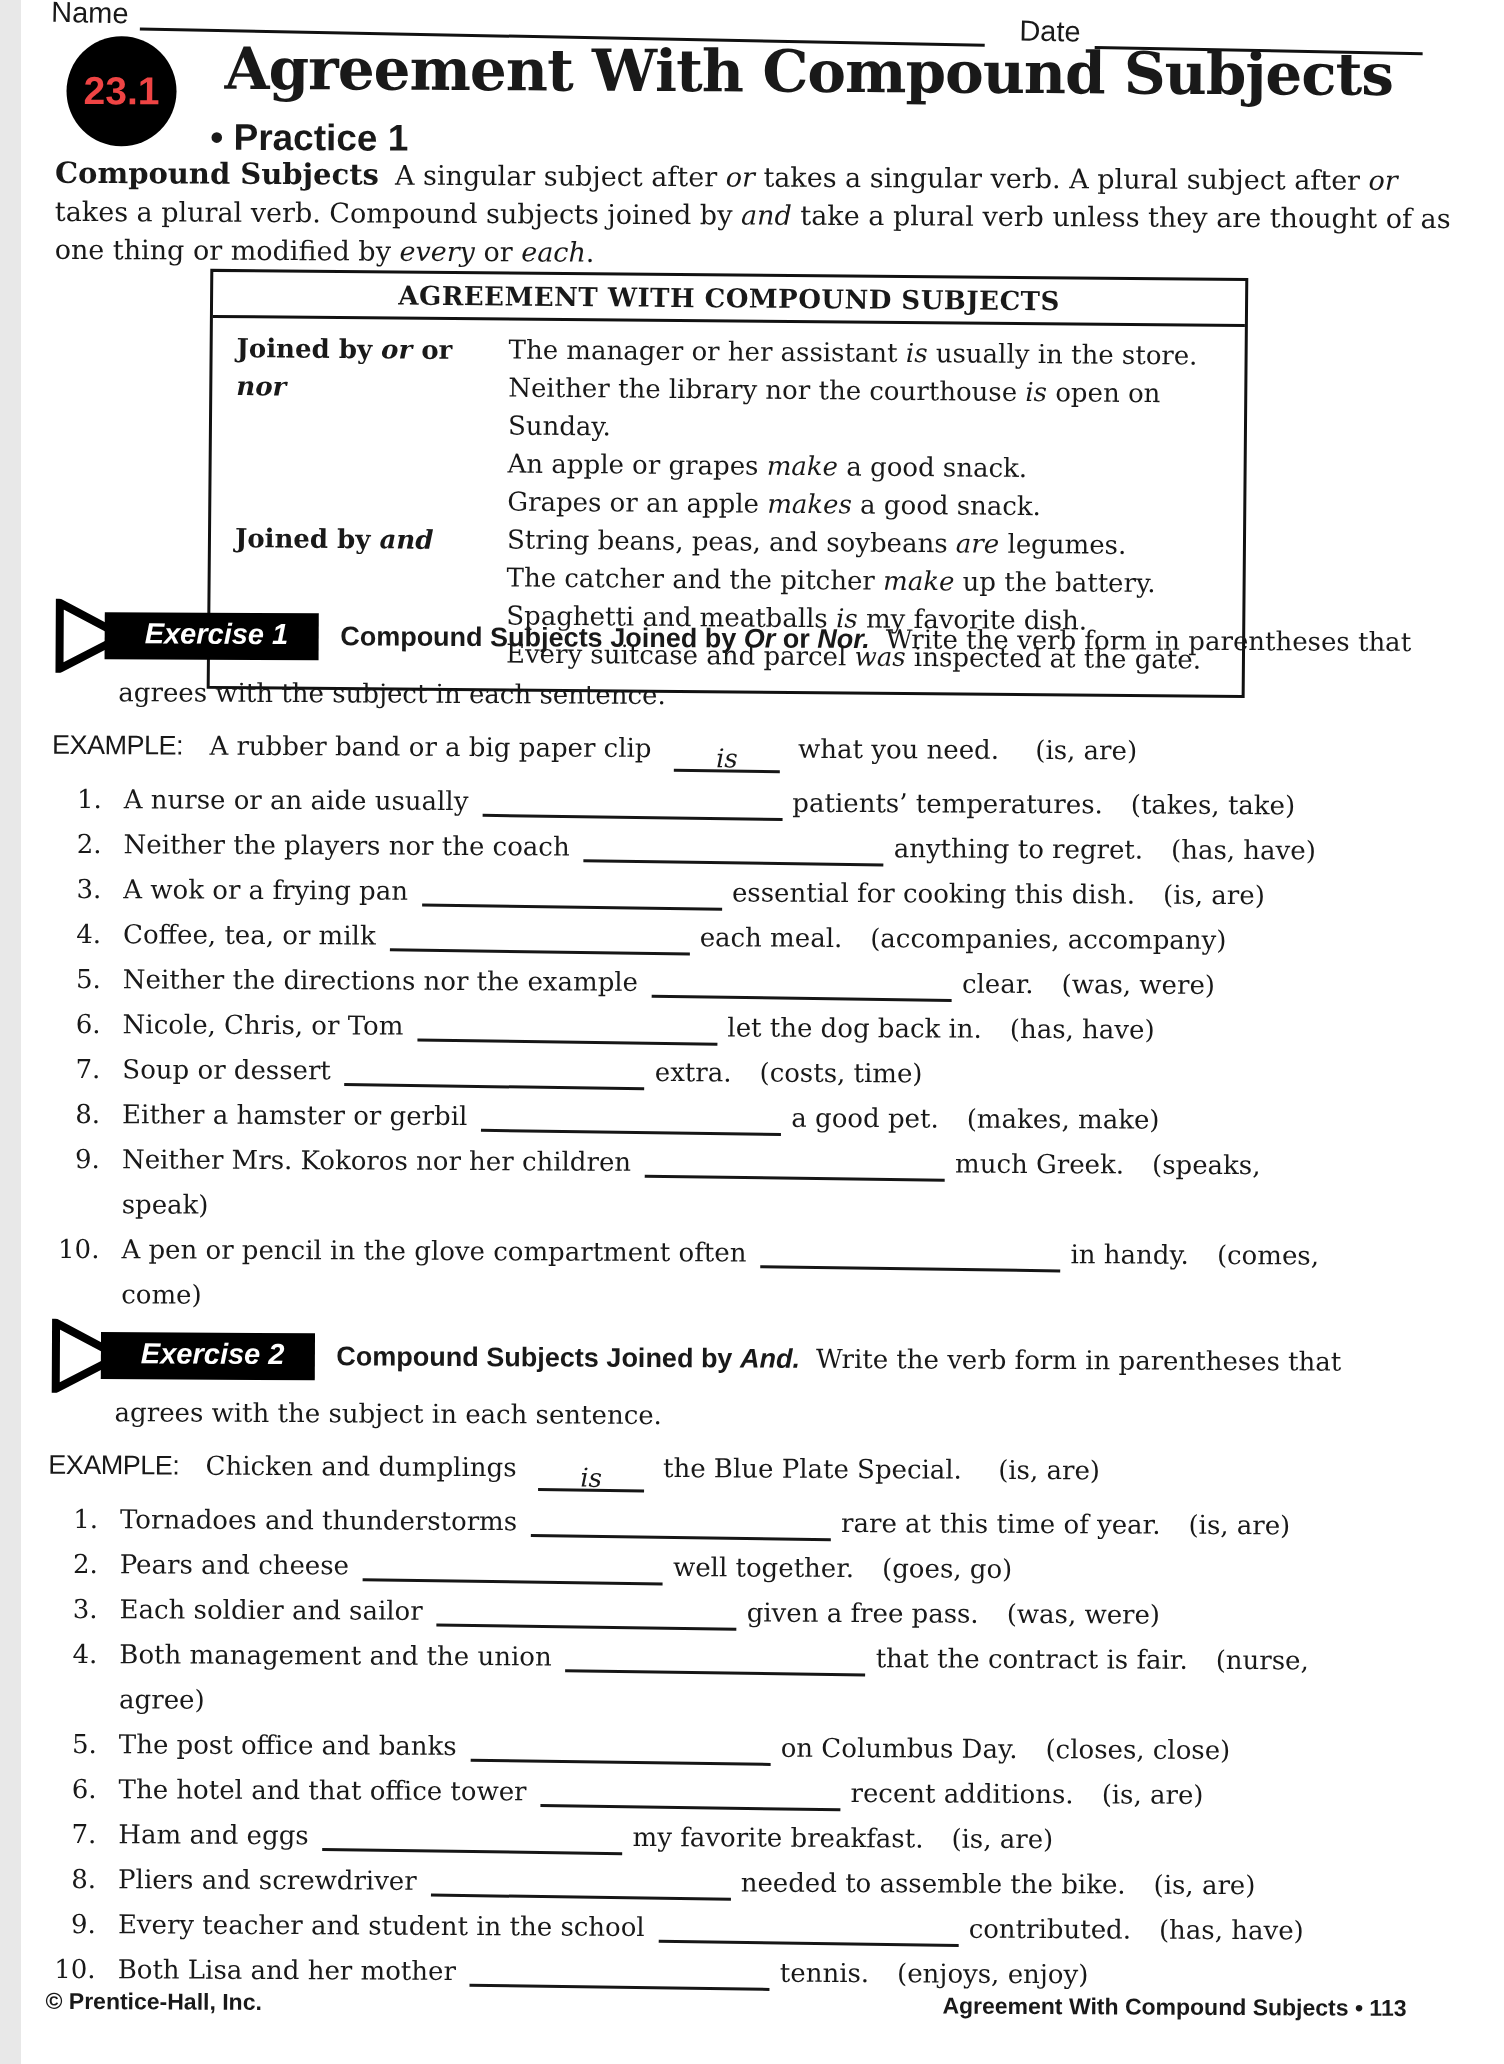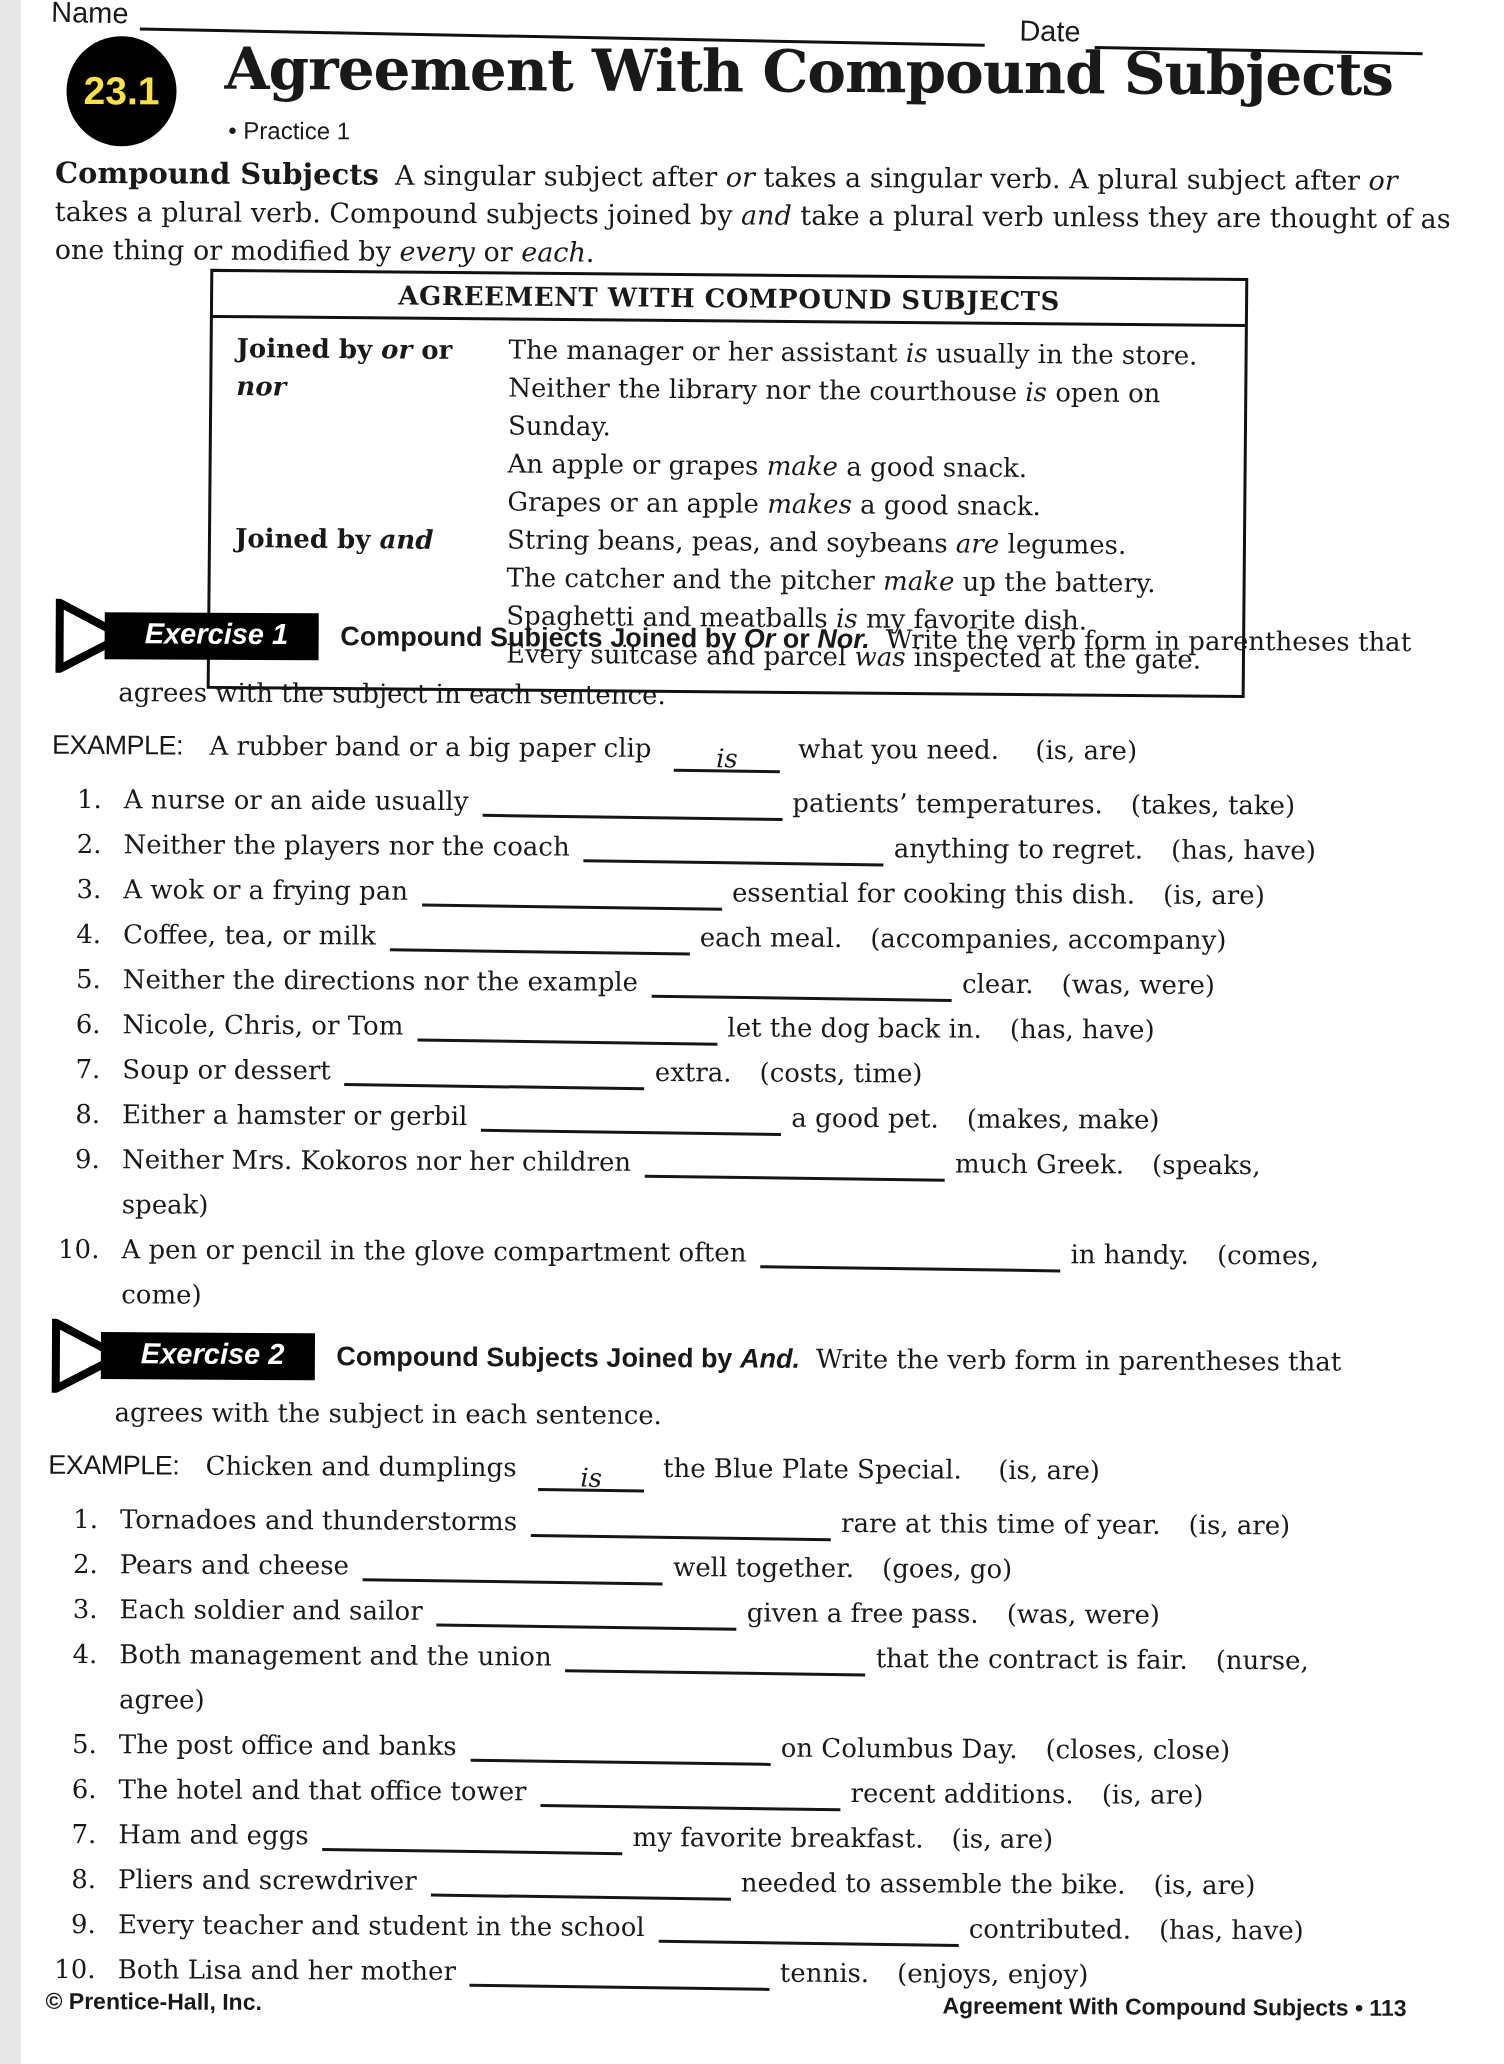--- a/index.html
+++ b/index.html
@@ -12,26 +12,26 @@
   
   .topline{position:absolute;top:-14px;left:30px;display:flex;align-items:flex-end;
            transform:rotate(0.8deg);transform-origin:0 100%;
            font-family:"Liberation Sans",sans-serif;font-size:29px;}
   .rule{border-bottom:3px solid #111;height:40px;}
   .name-rule{width:845px;margin-left:12px;}
   .date-lbl{margin-left:34px;}
   .date-rule{width:328px;margin-left:14px;}
 
   .badge{position:absolute;left:46px;top:36px;width:110px;height:110px;border-radius:50%;
-         background:#000;color:#fde047;display:flex;align-items:center;justify-content:center;
+         background:#000;color:#ef4444;display:flex;align-items:center;justify-content:center;
          font-family:"Liberation Sans",sans-serif;font-weight:bold;font-size:39px;}
   .title{position:absolute;left:204px;top:34px;margin:0;font-size:58px;font-weight:bold;
          letter-spacing:-1px;font-family:"DejaVu Serif",serif;}
-  .practice{position:absolute;left:208px;top:116px;font-family:"Liberation Sans",sans-serif;
-            font-weight:normal;font-size:24px;}
+  .practice{position:absolute;left:190px;top:116px;font-family:"Liberation Sans",sans-serif;
+            font-weight:bold;font-size:37px;}
 
   .intro{position:absolute;left:35px;top:154px;width:1400px;font-size:27px;line-height:38px;margin:0;}
   .intro .lead{font-weight:bold;font-size:29px;margin-right:16px;}
 
   .rulebox{position:absolute;left:190px;top:270px;width:1032px;border:3px solid #111;
            transform:rotate(0.2deg);background:#fff;}
   .rulebox-title{text-align:center;font-weight:bold;font-size:26px;letter-spacing:.5px;
                  padding:7px 0 6px;border-bottom:3px solid #111;}
   .rulebox-body{padding:10px 12px 16px 24px;}
   .rule-group{display:flex;}

